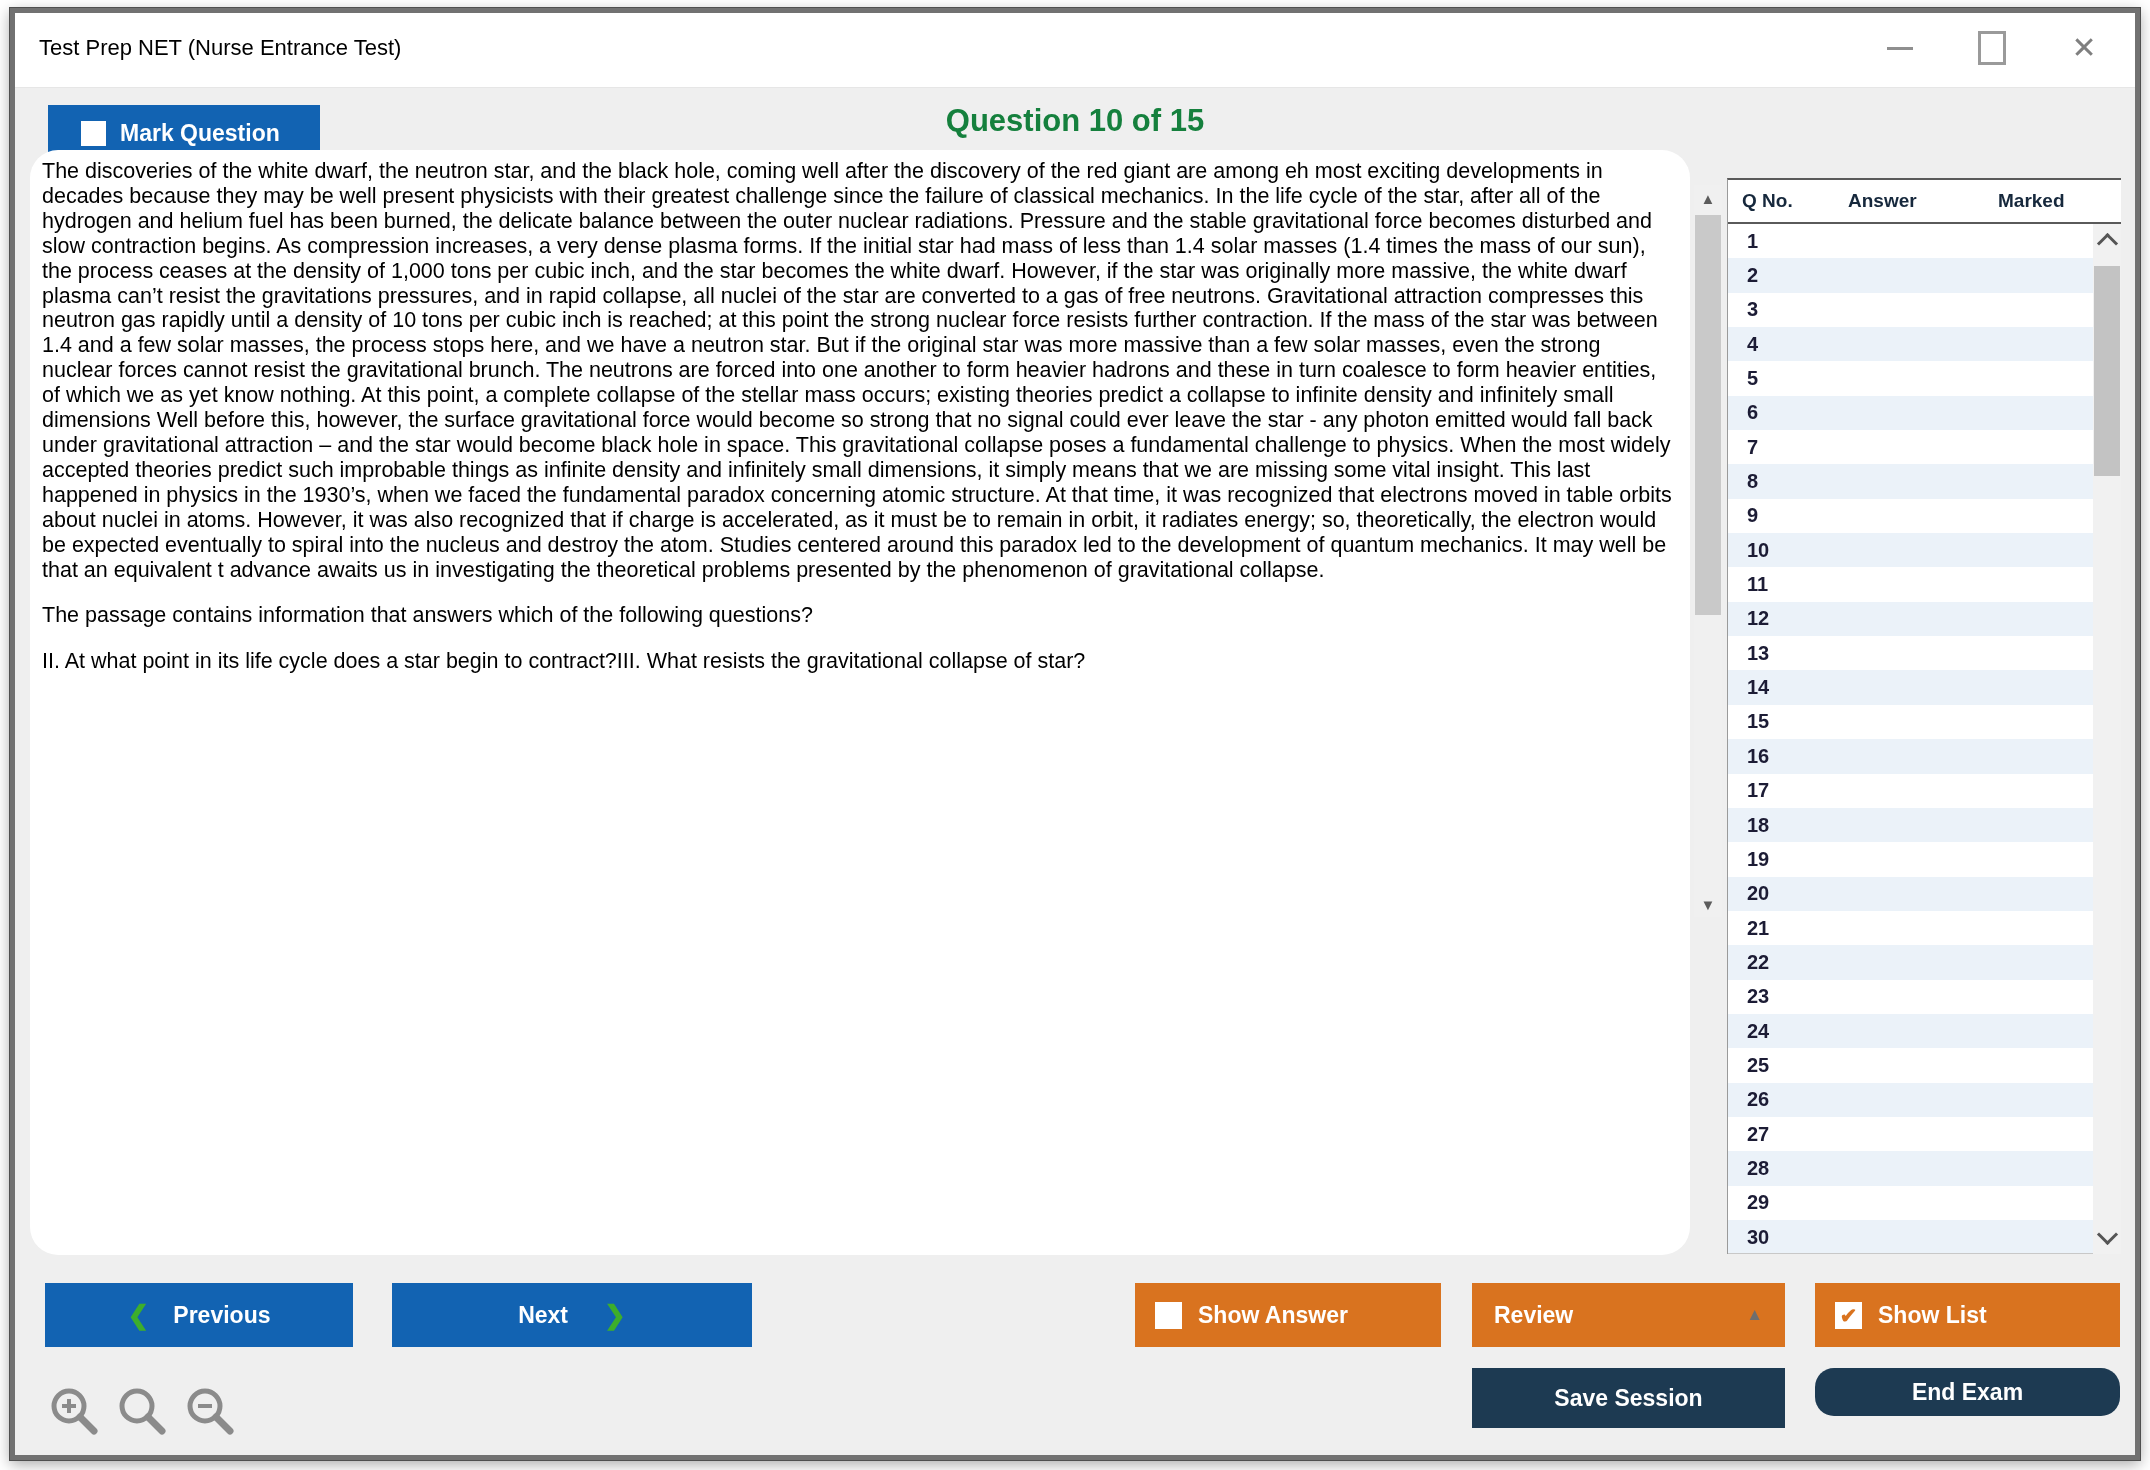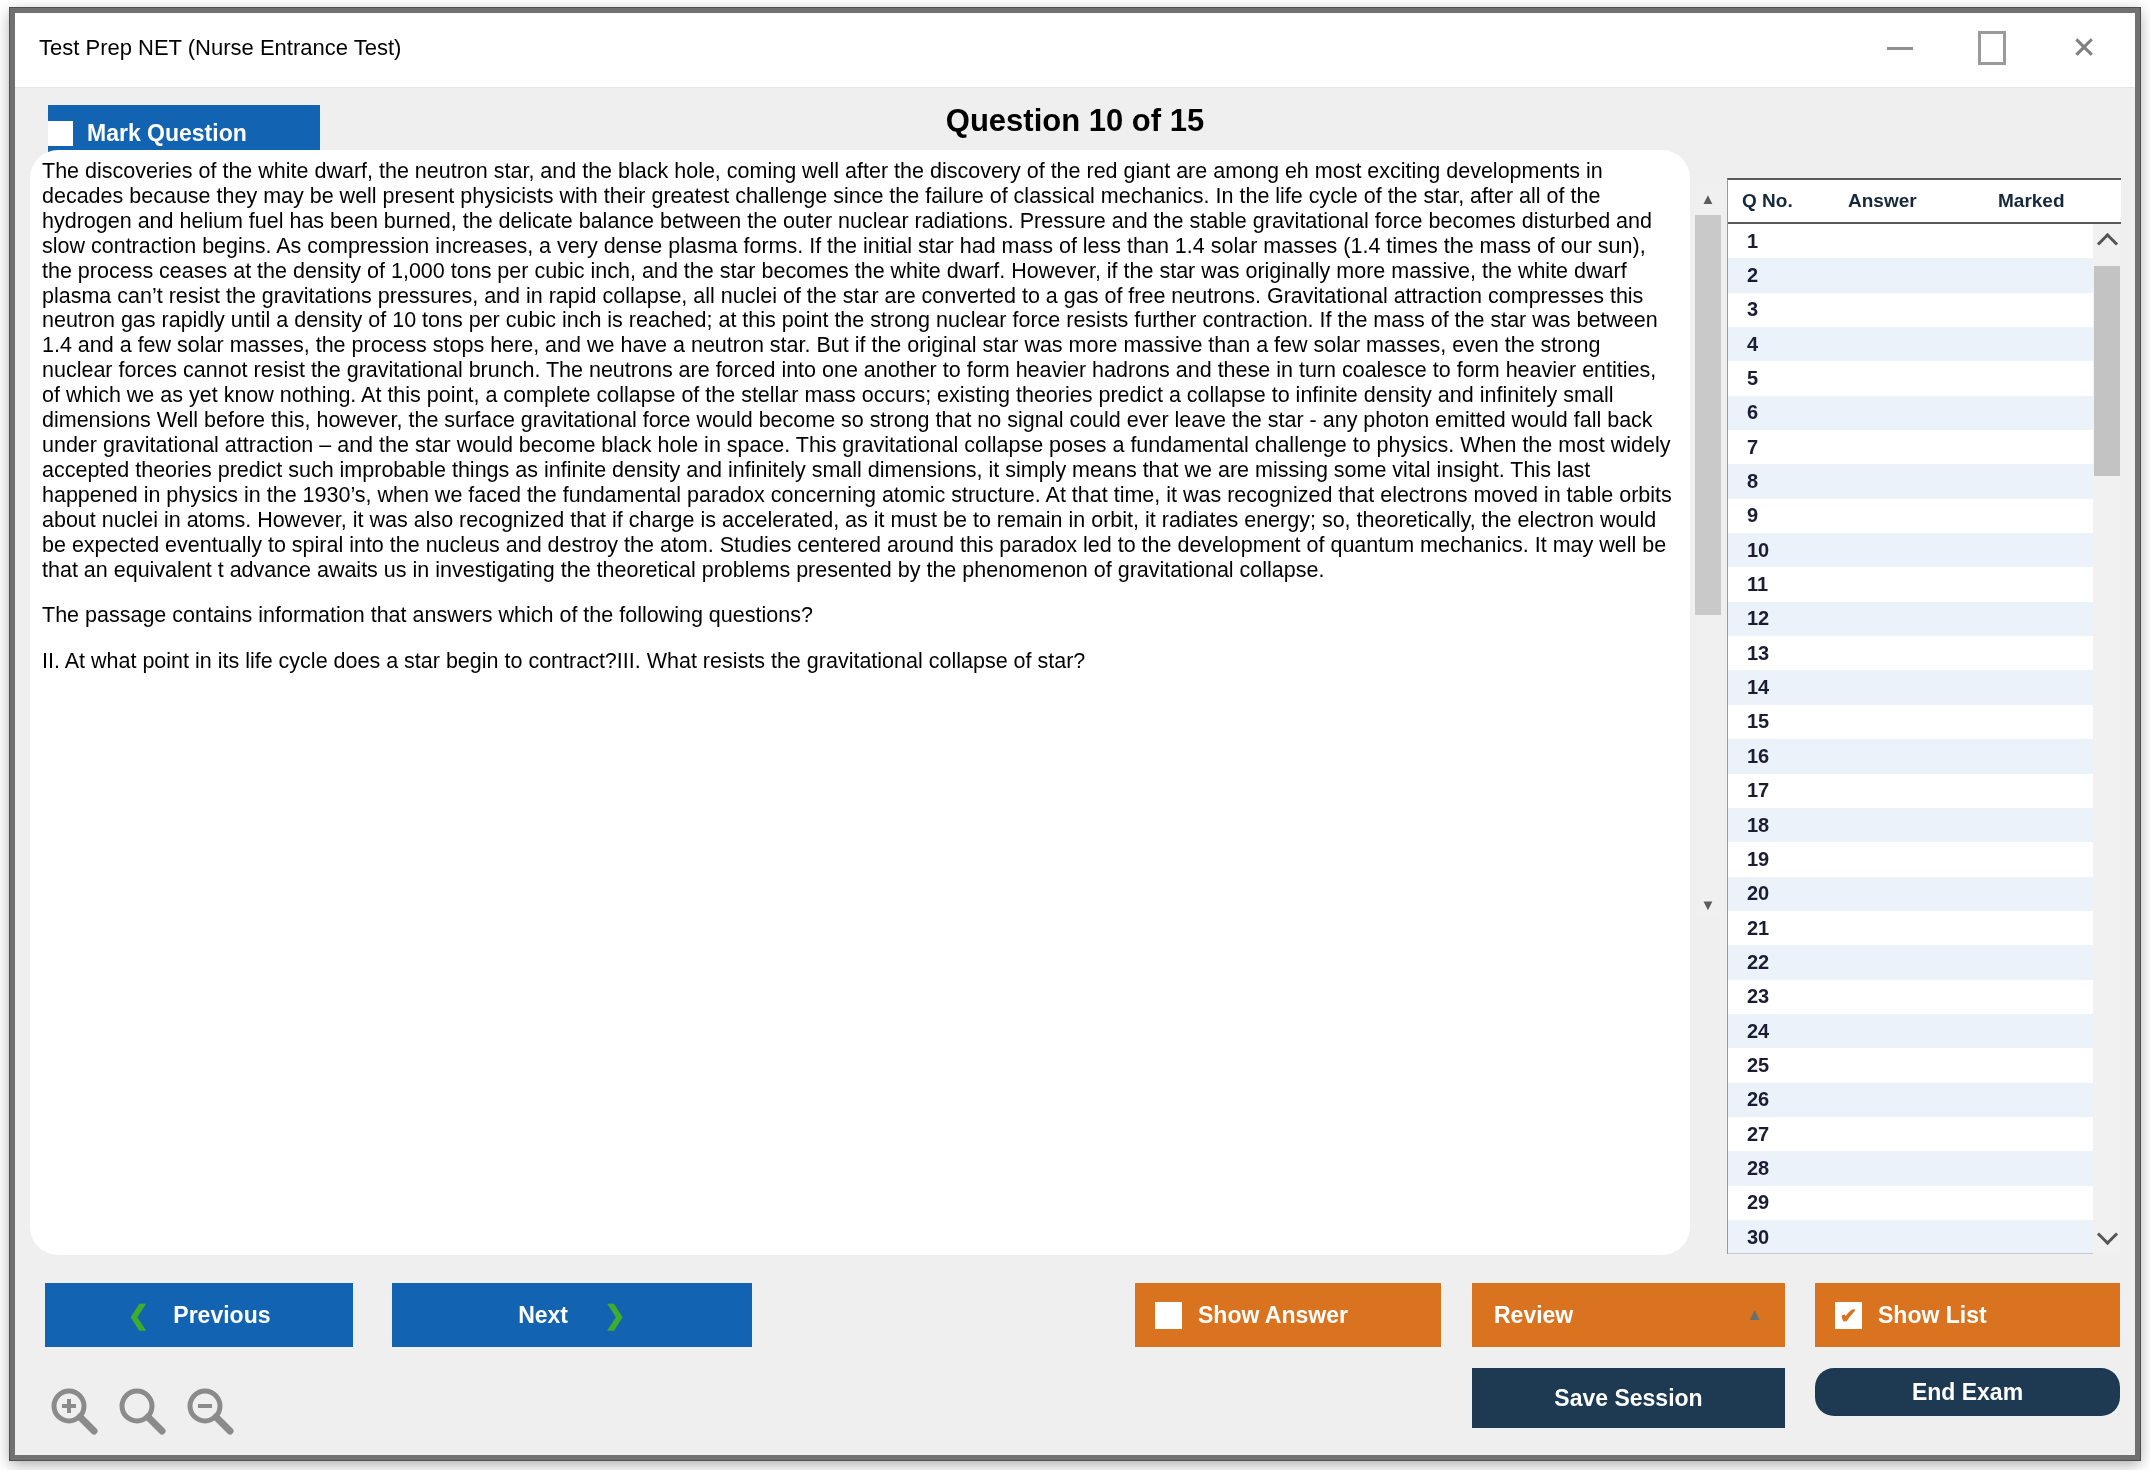--- a/index.html
+++ b/index.html
@@ -22,27 +22,27 @@
   .title-text{position:absolute;left:24px;top:22px;font-size:22px;color:#000;}
   .win-controls{position:absolute;top:18px;right:34px;display:flex;align-items:center;gap:58px;}
   .wc{width:34px;height:34px;display:flex;align-items:center;justify-content:center;cursor:default;}
   .wc-min-bar{width:26px;height:3px;background:#8f8f8f;}
   .wc-max-box{width:22px;height:28px;border:3px solid #9a9a9a;}
   .wc-close{font-size:30px;color:#7f7f7f;line-height:1;}
 
   
   .mark-btn{
     position:absolute;left:33px;top:92px;width:272px;height:56px;background:#1263b2;
-    display:flex;align-items:center;gap:14px;padding-left:0;box-sizing:border-box;cursor:pointer;
+    display:flex;align-items:center;gap:14px;padding-left:33px;box-sizing:border-box;cursor:pointer;
   }
   .mark-checkbox{width:25px;height:25px;background:#ffffff;}
   .mark-label{color:#ffffff;font-weight:bold;font-size:23px;}
   .q-counter{
     position:absolute;left:0;right:0;top:90px;text-align:center;
-    font-size:31px;font-weight:bold;color:#000000;
+    font-size:31px;font-weight:bold;color:#15803d;
   }
 
   
   .text-panel{
     position:absolute;left:15px;top:137px;width:1660px;height:1105px;background:#ffffff;
     box-sizing:border-box;padding:9px 14px 0 12px;color:#000;border-radius:28px;
   }
   .text-panel p{margin:0;font-size:21.5px;line-height:24.9px;}
   .text-panel p.qline{margin-top:21px;}
 

